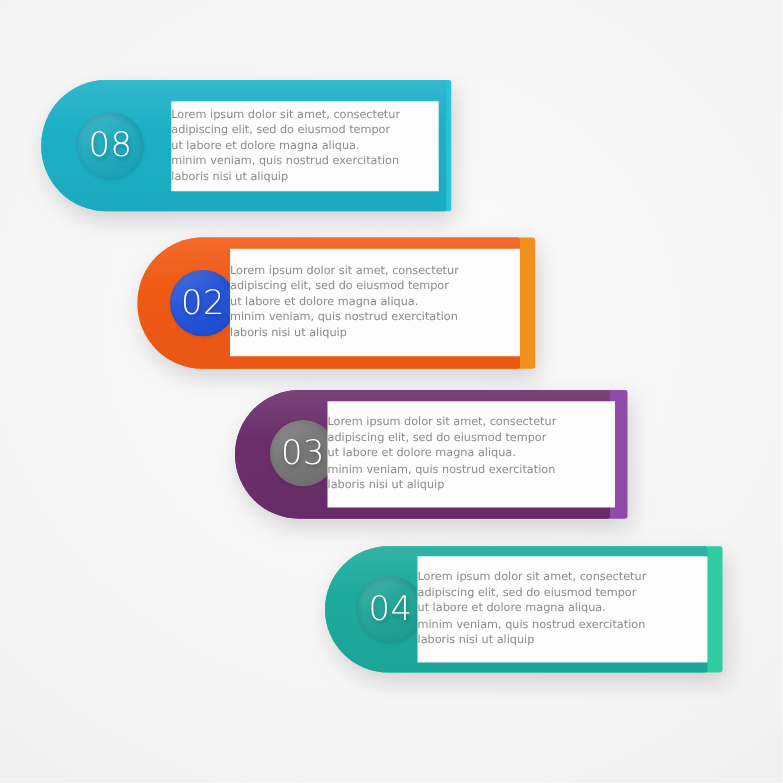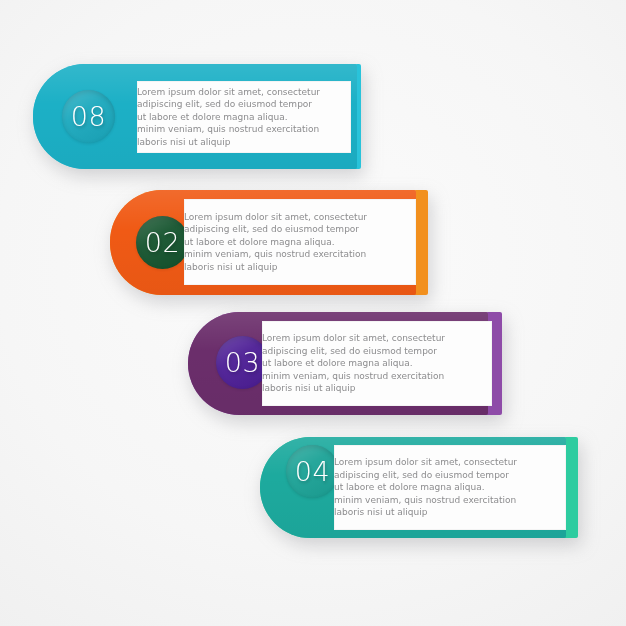--- a/index.html
+++ b/index.html
@@ -109,33 +109,33 @@
 
   
   #row-1 { left: 33px;  top: 64px;  width: 328px; height: 105px; background: #29c3da; }
   #row-1 .pill   { width: 324px; background: #1cb0c6; }
   #row-1 .num-circle { left: 29px; top: 26px; width: 53px; height: 53px; background: #1aa8bd; }
   #row-1 .num-text   { font-size: 27px; }
   #row-1 .panel  { left: 104px; top: 17px; width: 214px; height: 72px; }
 
   #row-2 { left: 110px; top: 190px; width: 318px; height: 105px; background: #f2901e; }
   #row-2 .pill   { width: 306px; background: #f05a15; }
-  #row-2 .num-circle { left: 26px; top: 26px; width: 53px; height: 53px; background: #14532d; }
+  #row-2 .num-circle { left: 26px; top: 26px; width: 53px; height: 53px; background: #1d4ed8; }
   #row-2 .num-text   { font-size: 27px; }
   #row-2 .panel  { left: 74px; top: 9px; width: 232px; height: 86px; }
 
   #row-3 { left: 188px; top: 312px; width: 314px; height: 103px; background: #8e4ba8; }
   #row-3 .pill   { width: 300px; background: #6b2e6b; }
-  #row-3 .num-circle { left: 28px; top: 24px; width: 53px; height: 53px; background: #4c1d95; }
+  #row-3 .num-circle { left: 28px; top: 24px; width: 53px; height: 53px; background: #737373; }
   #row-3 .num-text   { font-size: 27px; }
   #row-3 .panel  { left: 74px; top: 9px; width: 230px; height: 85px; }
 
   #row-4 { left: 260px; top: 437px; width: 318px; height: 101px; background: #2ecca0; }
   #row-4 .pill   { width: 306px; background: #1daa9e; }
-  #row-4 .num-circle { left: 26px; top: 8px; width: 53px; height: 53px; background: #1ba296; }
+  #row-4 .num-circle { left: 26px; top: 24px; width: 53px; height: 53px; background: #1ba296; }
   #row-4 .num-text   { font-size: 27px; }
   #row-4 .panel  { left: 74px; top: 8px; width: 232px; height: 85px; }
 </style>
 </head>
 <body>
 
 <div id="stage">
 
   <div class="bar" id="row-1">
     <div class="pill"></div>

